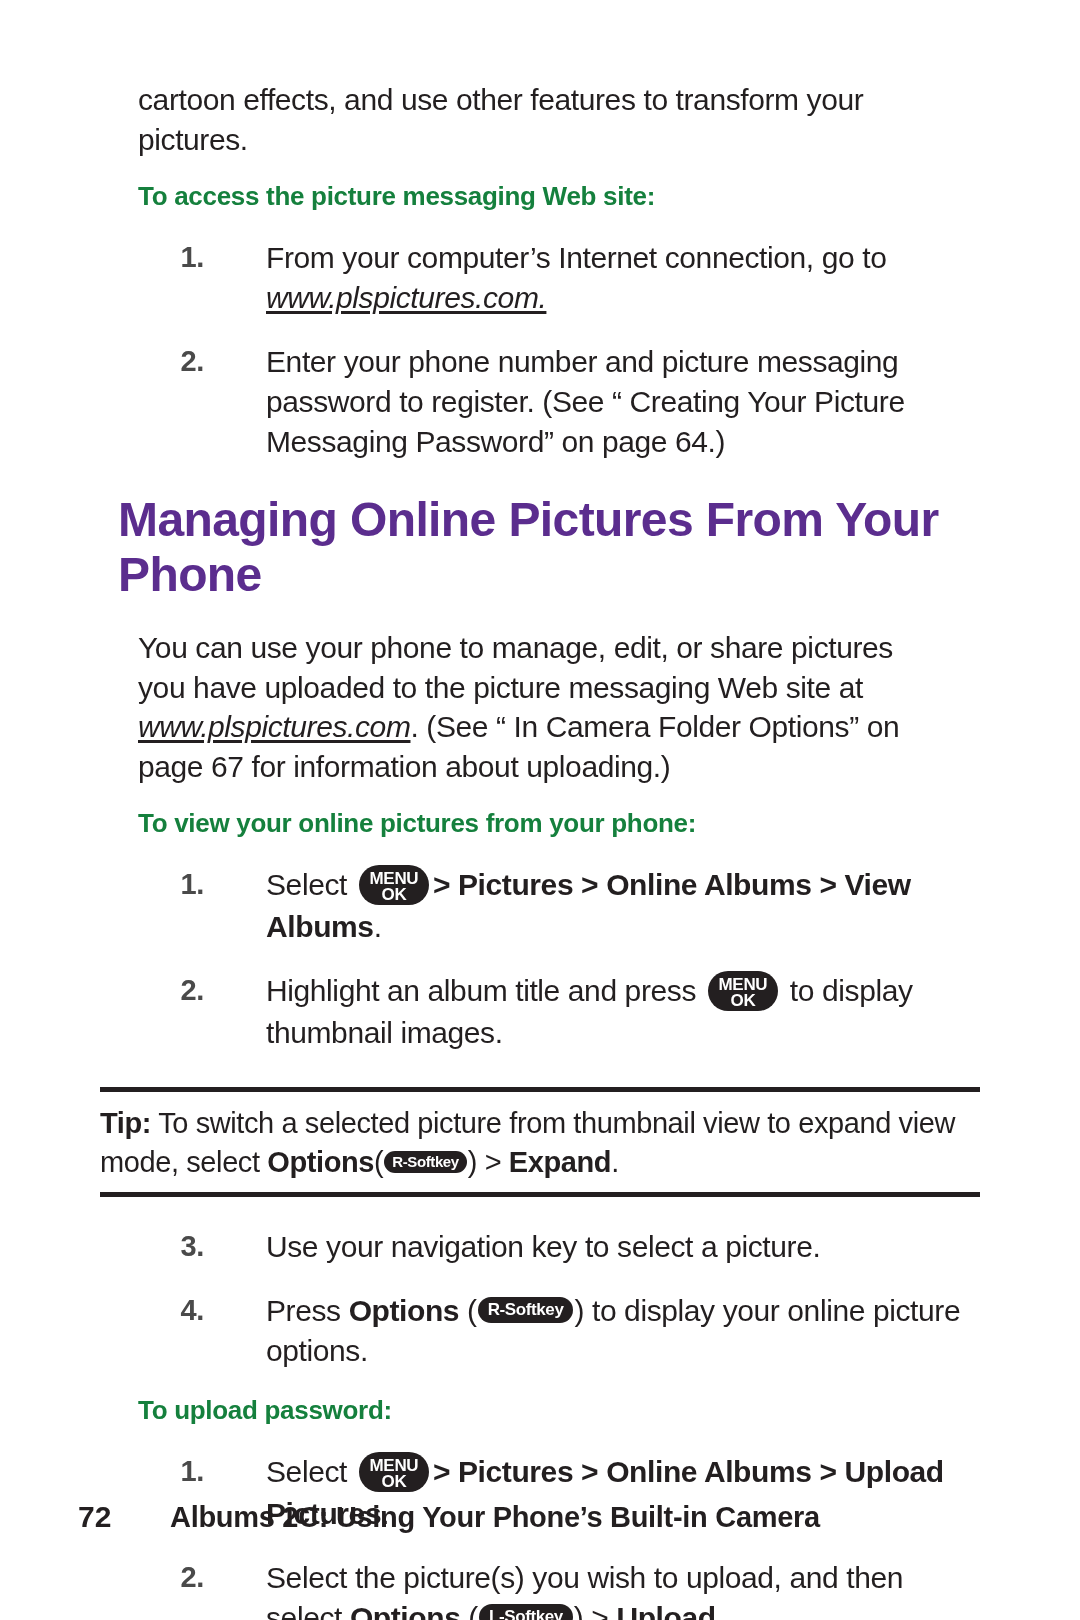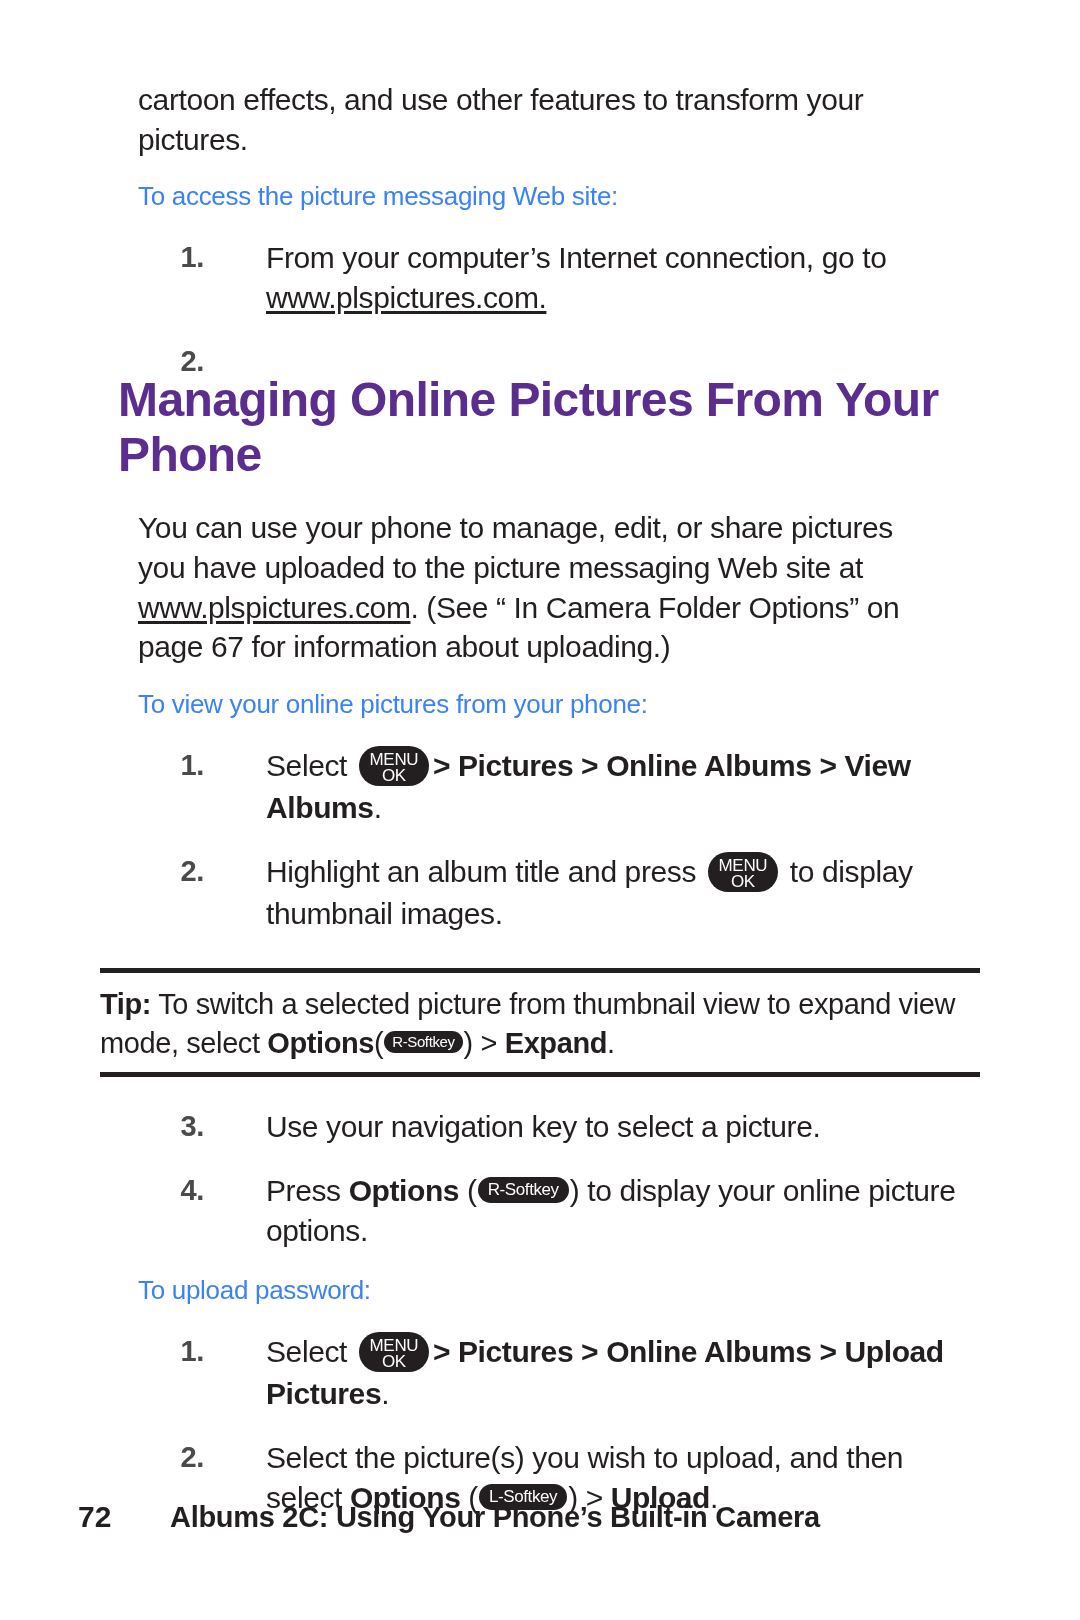--- a/index.html
+++ b/index.html
@@ -28,23 +28,23 @@
     font-size: 30px;
     line-height: 1.32;
     letter-spacing: -0.4px;
     color: #231f20;
     margin: 0 0 22px 38px;
     max-width: 790px;
   }
 
   .lead-in {
     font-size: 26px;
-    font-weight: normal;
-    letter-spacing: -0.3px;
-    color: #3b82f6;
+    font-weight: bold;
+    letter-spacing: -0.3px;
+    color: #15803d;
     margin: 0 0 26px 38px;
   }
 
   h2.section-heading {
     font-size: 48px;
     font-weight: bold;
     letter-spacing: -0.6px;
     color: #5b2d8e;
     margin: 30px 0 26px 18px;
     line-height: 1.15;
@@ -80,35 +80,36 @@
   }
   ol.steps li .txt {
     display: block;
     margin-left: 108px;
   }
 
   a.doc-link, .doc-link {
     color: #231f20;
     text-decoration: underline;
     text-underline-offset: 3px;
+    font-style: italic;
   }
 
   b, strong, .bold {
     font-weight: bold;
   }
 
   
   .key {
     display: inline-block;
     vertical-align: middle;
     background: #231f20;
     color: #ffffff;
     border-radius: 999px;
     text-align: center;
-    font-weight: normal;
+    font-weight: bold;
     font-family: "Liberation Sans", sans-serif;
     position: relative;
     top: -2px;
   }
   .key-menu {
     width: 70px;
     height: 38px;
     padding: 2px 0 0 0;
     line-height: 1;
     margin: 0 4px;
@@ -195,20 +196,21 @@
 
   <p class="lead-in">To access the picture messaging Web site:</p>
 
   <ol class="steps">
     <li>
       <span class="num">1.</span>
       <span class="txt"><span>From your computer’s Internet connection, go to </span><span class="doc-link">www.plspictures.com.</span></span>
     </li>
     <li>
       <span class="num">2.</span>
+      <span class="txt">Enter your phone number and picture messaging password to register. (See “ Creating Your Picture Messaging Password”  on page 64.)</span>
     </li>
   </ol>
 
   <h2 class="section-heading">Managing Online Pictures From Your Phone</h2>
 
   <p class="body-para"><span>You can use your phone to manage, edit, or share pictures you have uploaded to the picture messaging Web site at </span><span class="doc-link">www.plspictures.com</span><span>. (See “ In Camera Folder Options”  on page 67 for information about uploading.)</span></p>
 
   <p class="lead-in">To view your online pictures from your phone:</p>
 
   <ol class="steps">

